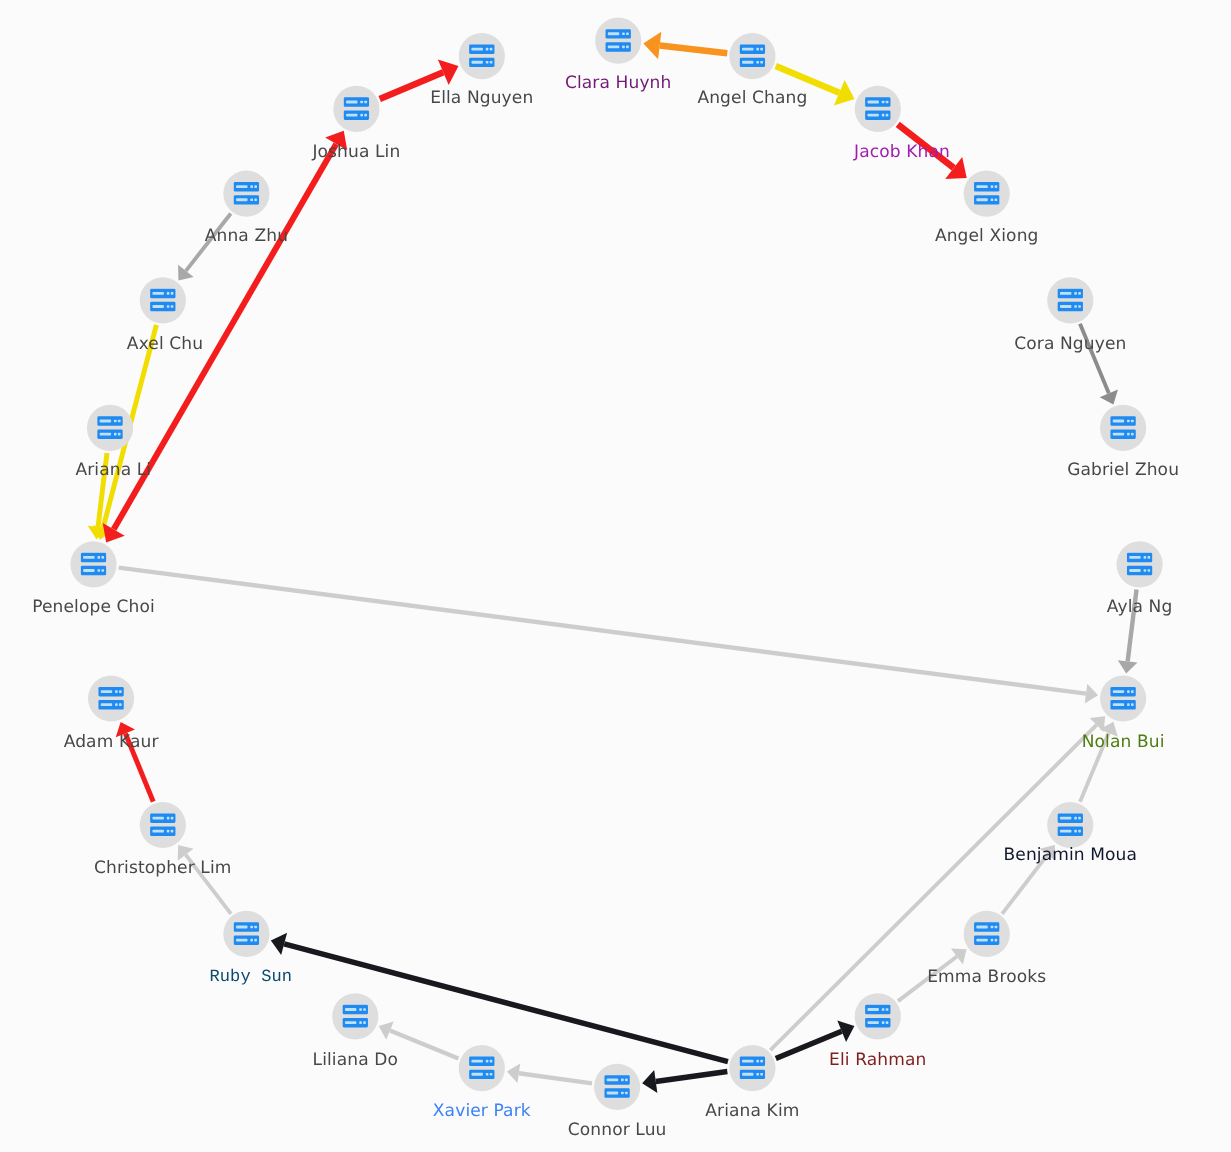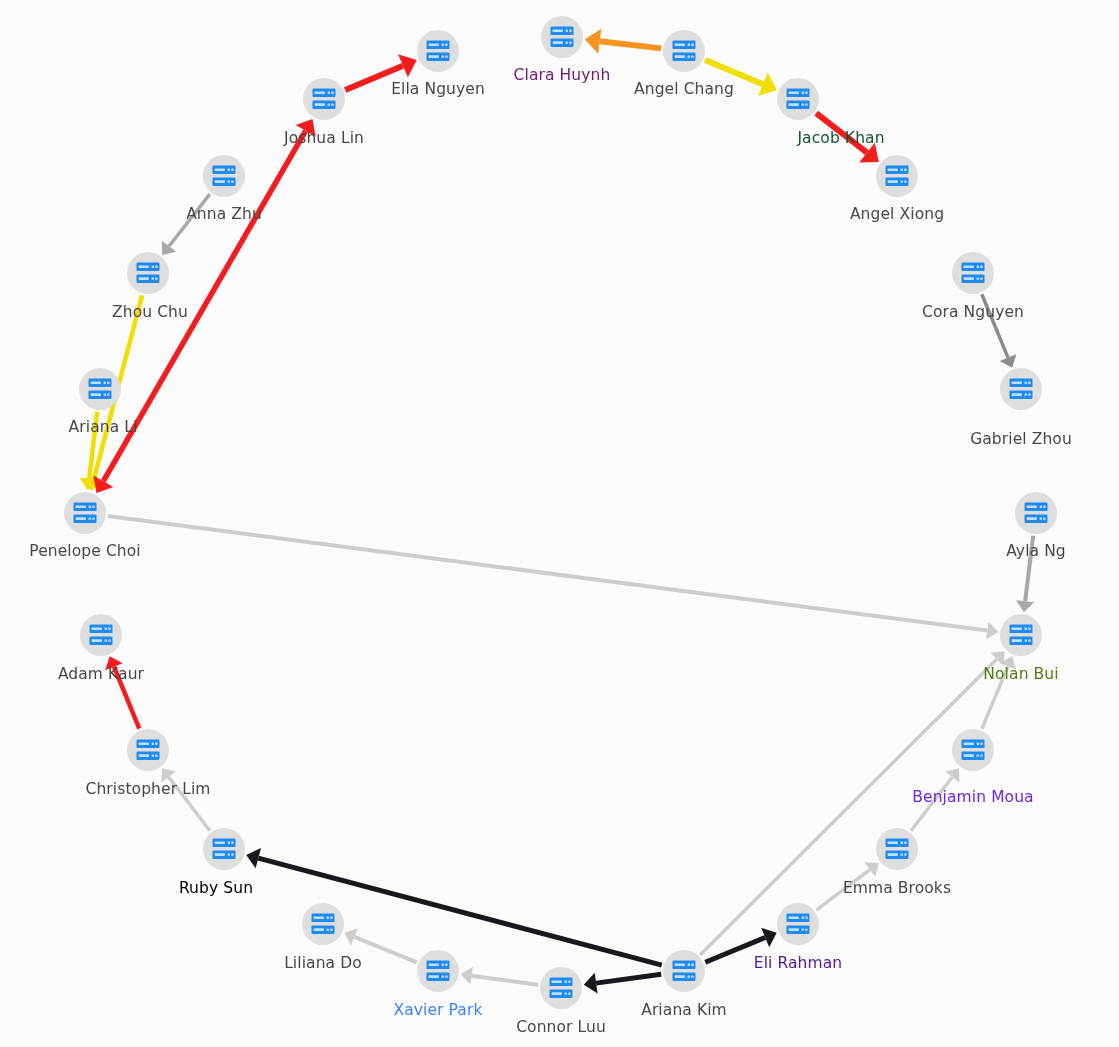--- a/index.html
+++ b/index.html
@@ -187,21 +187,21 @@
           <rect x="0.5" y="0.5" width="23" height="8.6" rx="1.2" fill="#1f8af0"></rect>
           <rect x="2.6" y="3.4" width="10.4" height="2.6" rx="0.8" fill="#bfe0fb"></rect>
           <rect x="15.6" y="3.5" width="2.4" height="2.4" rx="0.6" fill="#bfe0fb"></rect>
           <rect x="19.2" y="3.5" width="2.4" height="2.4" rx="0.6" fill="#bfe0fb"></rect>
           <rect x="0.5" y="12.4" width="23" height="8.6" rx="1.2" fill="#1f8af0"></rect>
           <rect x="2.6" y="15.3" width="10.4" height="2.6" rx="0.8" fill="#bfe0fb"></rect>
           <rect x="15.6" y="15.4" width="2.4" height="2.4" rx="0.6" fill="#bfe0fb"></rect>
           <rect x="19.2" y="15.4" width="2.4" height="2.4" rx="0.6" fill="#bfe0fb"></rect>
         </svg>
       </div>
-      <div class="node-label" style="left: 841px; top: 129px; color: #14532d;">Jacob Khan</div>
+      <div class="node-label" style="left: 820px; top: 129px; color: #a21caf;">Jacob Khan</div>
       <div class="graph-node" style="left: 324px; top: 99px; background: rgb(222, 222, 222);">
         <svg class="node-icon" width="24" height="22" viewBox="0 0 24 22" xmlns="http://www.w3.org/2000/svg">
           <rect x="0.5" y="0.5" width="23" height="8.6" rx="1.2" fill="#1f8af0"></rect>
           <rect x="2.6" y="3.4" width="10.4" height="2.6" rx="0.8" fill="#bfe0fb"></rect>
           <rect x="15.6" y="3.5" width="2.4" height="2.4" rx="0.6" fill="#bfe0fb"></rect>
           <rect x="19.2" y="3.5" width="2.4" height="2.4" rx="0.6" fill="#bfe0fb"></rect>
           <rect x="0.5" y="12.4" width="23" height="8.6" rx="1.2" fill="#1f8af0"></rect>
           <rect x="2.6" y="15.3" width="10.4" height="2.6" rx="0.8" fill="#bfe0fb"></rect>
           <rect x="15.6" y="15.4" width="2.4" height="2.4" rx="0.6" fill="#bfe0fb"></rect>
           <rect x="19.2" y="15.4" width="2.4" height="2.4" rx="0.6" fill="#bfe0fb"></rect>
@@ -252,34 +252,34 @@
           <rect x="0.5" y="0.5" width="23" height="8.6" rx="1.2" fill="#1f8af0"></rect>
           <rect x="2.6" y="3.4" width="10.4" height="2.6" rx="0.8" fill="#bfe0fb"></rect>
           <rect x="15.6" y="3.5" width="2.4" height="2.4" rx="0.6" fill="#bfe0fb"></rect>
           <rect x="19.2" y="3.5" width="2.4" height="2.4" rx="0.6" fill="#bfe0fb"></rect>
           <rect x="0.5" y="12.4" width="23" height="8.6" rx="1.2" fill="#1f8af0"></rect>
           <rect x="2.6" y="15.3" width="10.4" height="2.6" rx="0.8" fill="#bfe0fb"></rect>
           <rect x="15.6" y="15.4" width="2.4" height="2.4" rx="0.6" fill="#bfe0fb"></rect>
           <rect x="19.2" y="15.4" width="2.4" height="2.4" rx="0.6" fill="#bfe0fb"></rect>
         </svg>
       </div>
-      <div class="node-label" style="left: 150px; top: 303px; color: rgb(71, 71, 71);">Zhou Chu</div>
+      <div class="node-label" style="left: 150px; top: 303px; color: rgb(71, 71, 71);">Axel Chu</div>
       <div class="graph-node" style="left: 1021px; top: 389px; background: rgb(222, 222, 222);">
         <svg class="node-icon" width="24" height="22" viewBox="0 0 24 22" xmlns="http://www.w3.org/2000/svg">
           <rect x="0.5" y="0.5" width="23" height="8.6" rx="1.2" fill="#1f8af0"></rect>
           <rect x="2.6" y="3.4" width="10.4" height="2.6" rx="0.8" fill="#bfe0fb"></rect>
           <rect x="15.6" y="3.5" width="2.4" height="2.4" rx="0.6" fill="#bfe0fb"></rect>
           <rect x="19.2" y="3.5" width="2.4" height="2.4" rx="0.6" fill="#bfe0fb"></rect>
           <rect x="0.5" y="12.4" width="23" height="8.6" rx="1.2" fill="#1f8af0"></rect>
           <rect x="2.6" y="15.3" width="10.4" height="2.6" rx="0.8" fill="#bfe0fb"></rect>
           <rect x="15.6" y="15.4" width="2.4" height="2.4" rx="0.6" fill="#bfe0fb"></rect>
           <rect x="19.2" y="15.4" width="2.4" height="2.4" rx="0.6" fill="#bfe0fb"></rect>
         </svg>
       </div>
-      <div class="node-label" style="left: 1021px; top: 418px; color: rgb(71, 71, 71); margin-top: 12px;">Gabriel Zhou</div>
+      <div class="node-label" style="left: 1021px; top: 418px; color: rgb(71, 71, 71);">Gabriel Zhou</div>
       <div class="graph-node" style="left: 100px; top: 389px; background: rgb(222, 222, 222);">
         <svg class="node-icon" width="24" height="22" viewBox="0 0 24 22" xmlns="http://www.w3.org/2000/svg">
           <rect x="0.5" y="0.5" width="23" height="8.6" rx="1.2" fill="#1f8af0"></rect>
           <rect x="2.6" y="3.4" width="10.4" height="2.6" rx="0.8" fill="#bfe0fb"></rect>
           <rect x="15.6" y="3.5" width="2.4" height="2.4" rx="0.6" fill="#bfe0fb"></rect>
           <rect x="19.2" y="3.5" width="2.4" height="2.4" rx="0.6" fill="#bfe0fb"></rect>
           <rect x="0.5" y="12.4" width="23" height="8.6" rx="1.2" fill="#1f8af0"></rect>
           <rect x="2.6" y="15.3" width="10.4" height="2.6" rx="0.8" fill="#bfe0fb"></rect>
           <rect x="15.6" y="15.4" width="2.4" height="2.4" rx="0.6" fill="#bfe0fb"></rect>
           <rect x="19.2" y="15.4" width="2.4" height="2.4" rx="0.6" fill="#bfe0fb"></rect>
@@ -356,34 +356,34 @@
           <rect x="0.5" y="0.5" width="23" height="8.6" rx="1.2" fill="#1f8af0"></rect>
           <rect x="2.6" y="3.4" width="10.4" height="2.6" rx="0.8" fill="#bfe0fb"></rect>
           <rect x="15.6" y="3.5" width="2.4" height="2.4" rx="0.6" fill="#bfe0fb"></rect>
           <rect x="19.2" y="3.5" width="2.4" height="2.4" rx="0.6" fill="#bfe0fb"></rect>
           <rect x="0.5" y="12.4" width="23" height="8.6" rx="1.2" fill="#1f8af0"></rect>
           <rect x="2.6" y="15.3" width="10.4" height="2.6" rx="0.8" fill="#bfe0fb"></rect>
           <rect x="15.6" y="15.4" width="2.4" height="2.4" rx="0.6" fill="#bfe0fb"></rect>
           <rect x="19.2" y="15.4" width="2.4" height="2.4" rx="0.6" fill="#bfe0fb"></rect>
         </svg>
       </div>
-      <div class="node-label" style="left: 973px; top: 788px; color: #6d28d9;">Benjamin Moua</div>
+      <div class="node-label" style="left: 973px; top: 768px; color: #0f172a;">Benjamin Moua</div>
       <div class="graph-node" style="left: 224px; top: 849px; background: rgb(222, 222, 222);">
         <svg class="node-icon" width="24" height="22" viewBox="0 0 24 22" xmlns="http://www.w3.org/2000/svg">
           <rect x="0.5" y="0.5" width="23" height="8.6" rx="1.2" fill="#1f8af0"></rect>
           <rect x="2.6" y="3.4" width="10.4" height="2.6" rx="0.8" fill="#bfe0fb"></rect>
           <rect x="15.6" y="3.5" width="2.4" height="2.4" rx="0.6" fill="#bfe0fb"></rect>
           <rect x="19.2" y="3.5" width="2.4" height="2.4" rx="0.6" fill="#bfe0fb"></rect>
           <rect x="0.5" y="12.4" width="23" height="8.6" rx="1.2" fill="#1f8af0"></rect>
           <rect x="2.6" y="15.3" width="10.4" height="2.6" rx="0.8" fill="#bfe0fb"></rect>
           <rect x="15.6" y="15.4" width="2.4" height="2.4" rx="0.6" fill="#bfe0fb"></rect>
           <rect x="19.2" y="15.4" width="2.4" height="2.4" rx="0.6" fill="#bfe0fb"></rect>
         </svg>
       </div>
-      <div class="node-label" style="left: 216px; top: 879px; color: #000000;">Ruby Sun</div>
+      <div class="node-label" style="left: 228px; top: 879px; color: #0c4a6e; font-family: Liberation Mono, monospace;">Ruby Sun</div>
       <div class="graph-node" style="left: 897px; top: 849px; background: rgb(222, 222, 222);">
         <svg class="node-icon" width="24" height="22" viewBox="0 0 24 22" xmlns="http://www.w3.org/2000/svg">
           <rect x="0.5" y="0.5" width="23" height="8.6" rx="1.2" fill="#1f8af0"></rect>
           <rect x="2.6" y="3.4" width="10.4" height="2.6" rx="0.8" fill="#bfe0fb"></rect>
           <rect x="15.6" y="3.5" width="2.4" height="2.4" rx="0.6" fill="#bfe0fb"></rect>
           <rect x="19.2" y="3.5" width="2.4" height="2.4" rx="0.6" fill="#bfe0fb"></rect>
           <rect x="0.5" y="12.4" width="23" height="8.6" rx="1.2" fill="#1f8af0"></rect>
           <rect x="2.6" y="15.3" width="10.4" height="2.6" rx="0.8" fill="#bfe0fb"></rect>
           <rect x="15.6" y="15.4" width="2.4" height="2.4" rx="0.6" fill="#bfe0fb"></rect>
           <rect x="19.2" y="15.4" width="2.4" height="2.4" rx="0.6" fill="#bfe0fb"></rect>
@@ -408,21 +408,21 @@
           <rect x="0.5" y="0.5" width="23" height="8.6" rx="1.2" fill="#1f8af0"></rect>
           <rect x="2.6" y="3.4" width="10.4" height="2.6" rx="0.8" fill="#bfe0fb"></rect>
           <rect x="15.6" y="3.5" width="2.4" height="2.4" rx="0.6" fill="#bfe0fb"></rect>
           <rect x="19.2" y="3.5" width="2.4" height="2.4" rx="0.6" fill="#bfe0fb"></rect>
           <rect x="0.5" y="12.4" width="23" height="8.6" rx="1.2" fill="#1f8af0"></rect>
           <rect x="2.6" y="15.3" width="10.4" height="2.6" rx="0.8" fill="#bfe0fb"></rect>
           <rect x="15.6" y="15.4" width="2.4" height="2.4" rx="0.6" fill="#bfe0fb"></rect>
           <rect x="19.2" y="15.4" width="2.4" height="2.4" rx="0.6" fill="#bfe0fb"></rect>
         </svg>
       </div>
-      <div class="node-label" style="left: 798px; top: 954px; color: #4c1d95;">Eli Rahman</div>
+      <div class="node-label" style="left: 798px; top: 954px; color: #7f1d1d;">Eli Rahman</div>
       <div class="graph-node" style="left: 438px; top: 971px; background: rgb(222, 222, 222);">
         <svg class="node-icon" width="24" height="22" viewBox="0 0 24 22" xmlns="http://www.w3.org/2000/svg">
           <rect x="0.5" y="0.5" width="23" height="8.6" rx="1.2" fill="#1f8af0"></rect>
           <rect x="2.6" y="3.4" width="10.4" height="2.6" rx="0.8" fill="#bfe0fb"></rect>
           <rect x="15.6" y="3.5" width="2.4" height="2.4" rx="0.6" fill="#bfe0fb"></rect>
           <rect x="19.2" y="3.5" width="2.4" height="2.4" rx="0.6" fill="#bfe0fb"></rect>
           <rect x="0.5" y="12.4" width="23" height="8.6" rx="1.2" fill="#1f8af0"></rect>
           <rect x="2.6" y="15.3" width="10.4" height="2.6" rx="0.8" fill="#bfe0fb"></rect>
           <rect x="15.6" y="15.4" width="2.4" height="2.4" rx="0.6" fill="#bfe0fb"></rect>
           <rect x="19.2" y="15.4" width="2.4" height="2.4" rx="0.6" fill="#bfe0fb"></rect>

